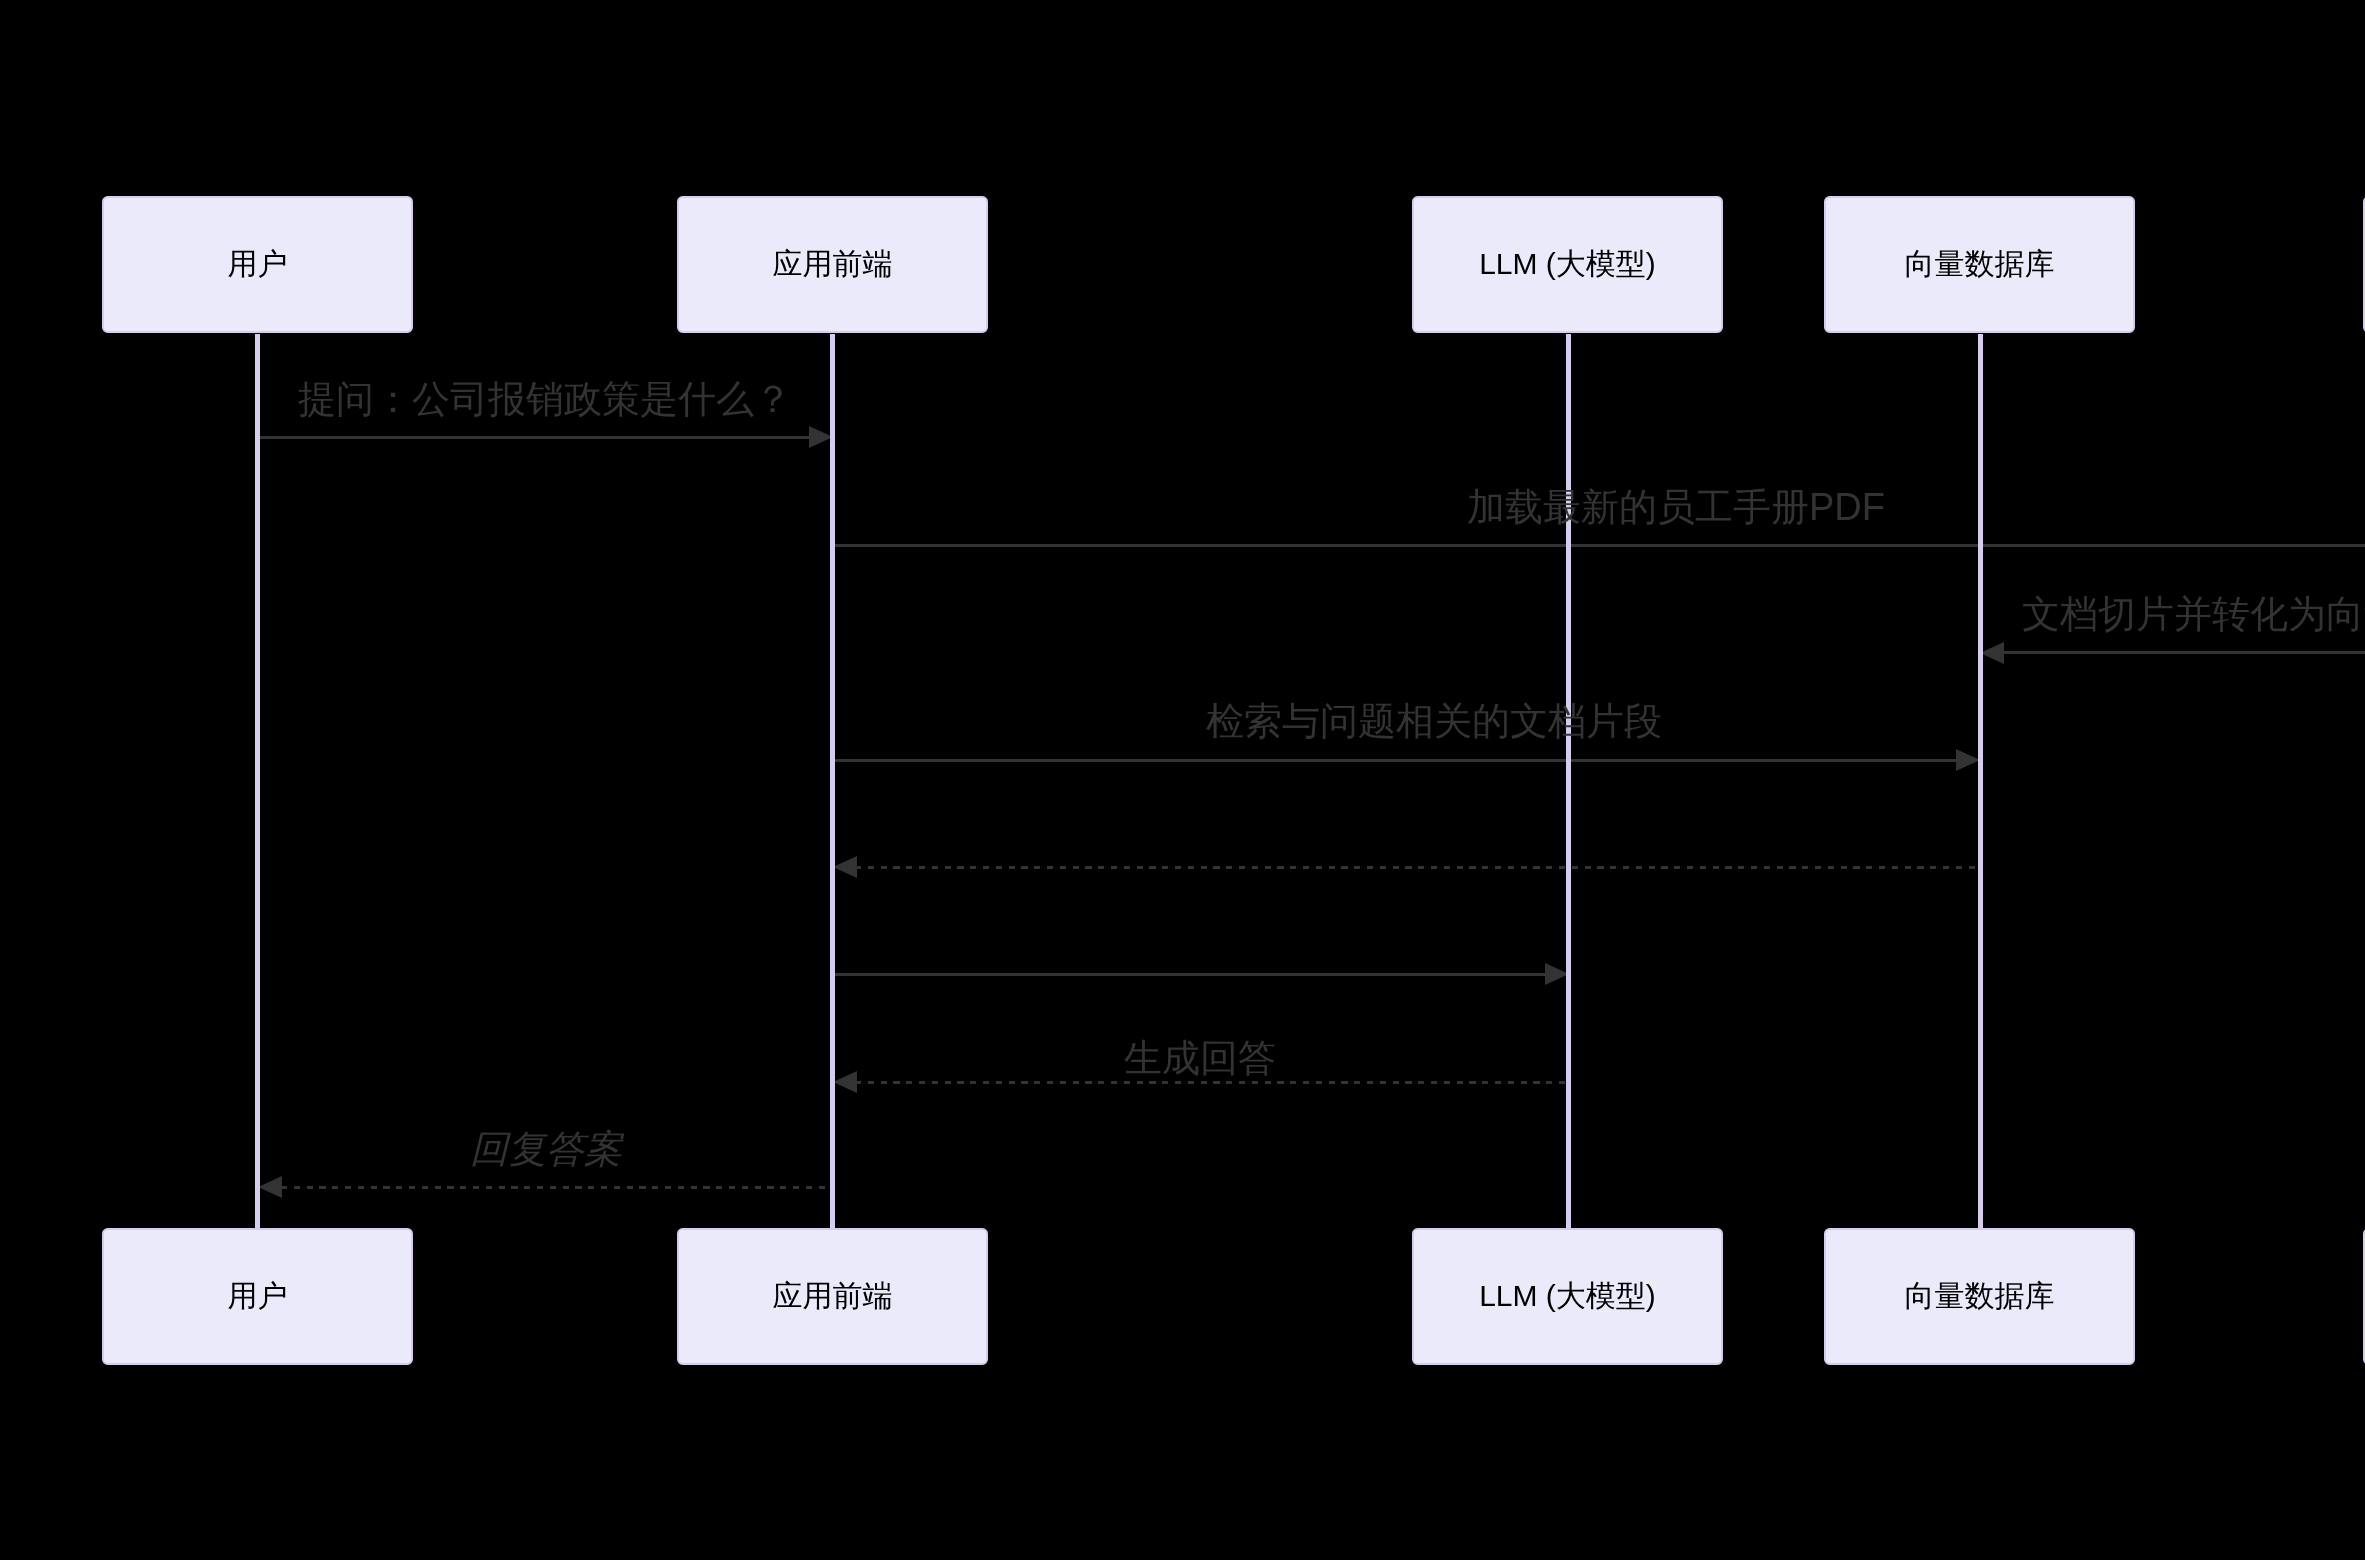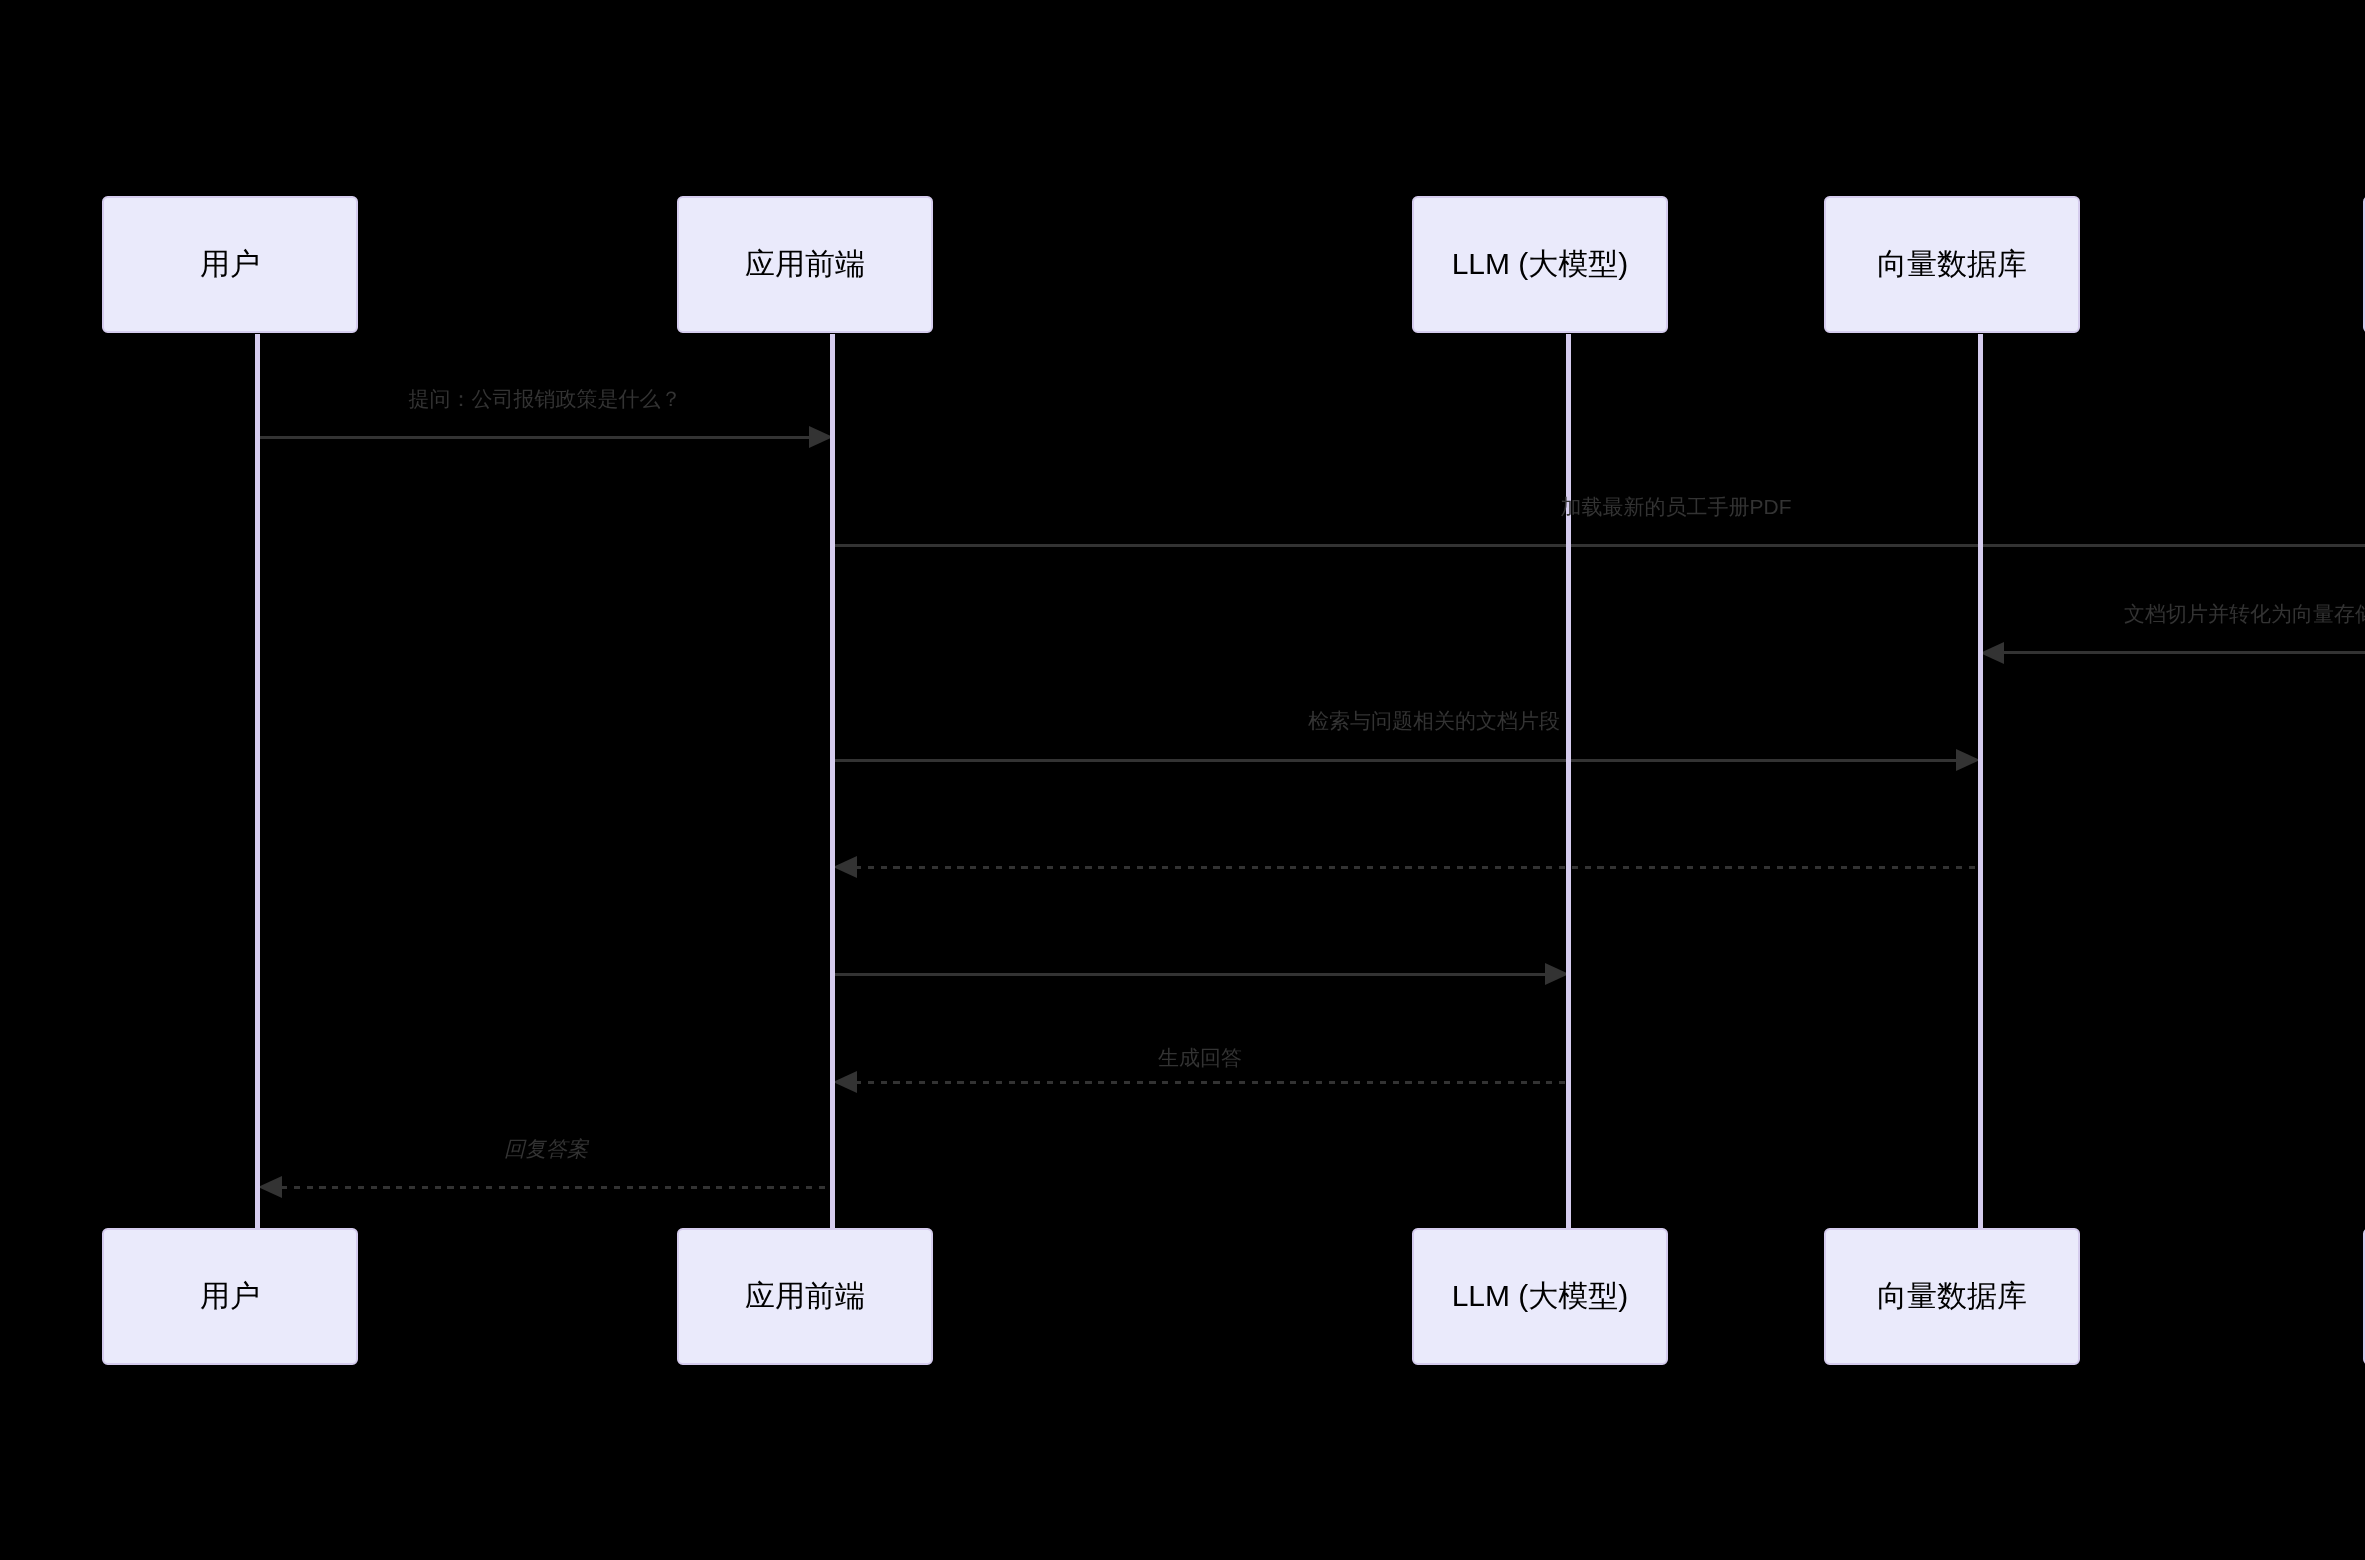--- a/index.html
+++ b/index.html
@@ -15,21 +15,21 @@
   .stage {
     position: relative;
     width: 2775px;
     height: 1560px;
     background: var(--background);
     overflow: hidden;
     font-family: "Liberation Sans", "DejaVu Sans", sans-serif;
   }
   .actor {
     position: absolute;
-    width: 256px;
+    width: 311px;
     height: 137px;
     background: var(--actor-fill);
     border: 2.4px solid var(--actor-border);
     border-radius: 5.7px;
     display: flex;
     align-items: center;
     justify-content: center;
     z-index: 5;
   }
   .actor span {
@@ -61,21 +61,21 @@
     width: 0; height: 0;
     border-top: 11.4px solid transparent;
     border-bottom: 11.4px solid transparent;
     z-index: 2;
   }
   .arrowhead.right { border-left: 24px solid var(--message); }
   .arrowhead.left  { border-right: 24px solid var(--message); }
   .msg-label {
     position: absolute;
     transform: translateX(-50%);
-    font-size: 21px;
+    font-size: 38px;
     line-height: 34px;
     color: var(--message);
     white-space: nowrap;
     z-index: 4;
   }
 </style>
 </head>
 <body>
 
 <div class="stage">

